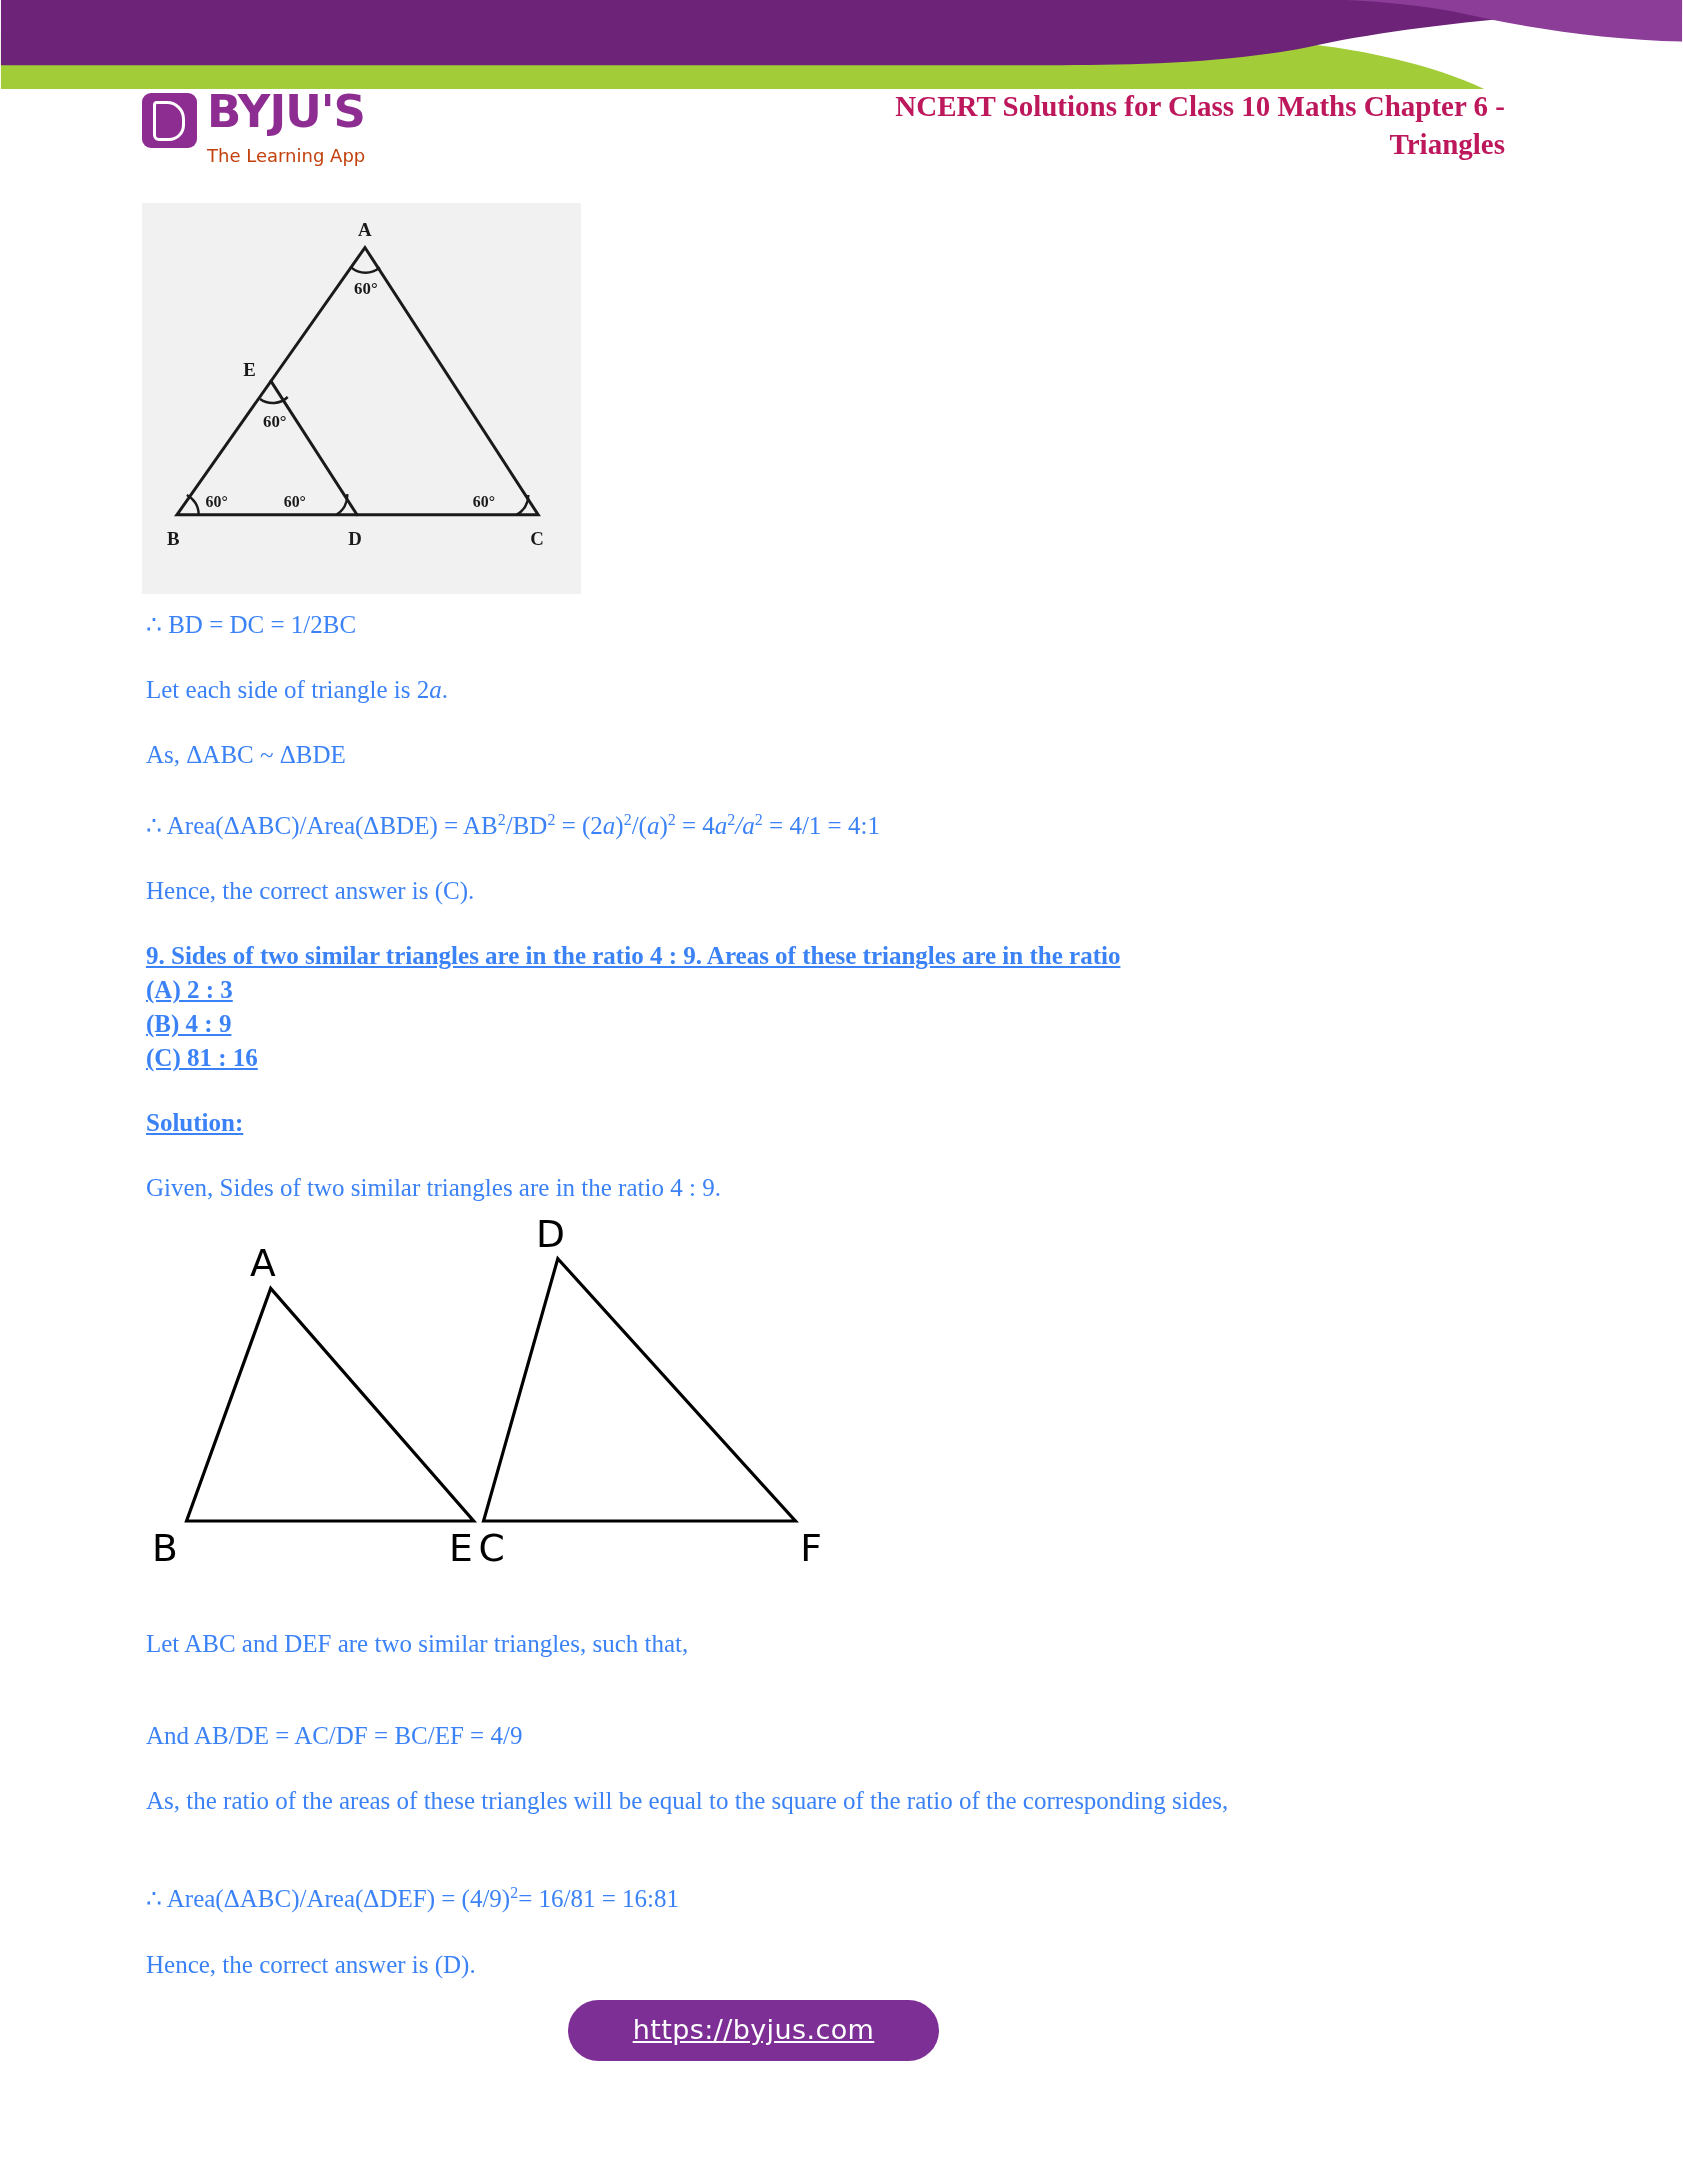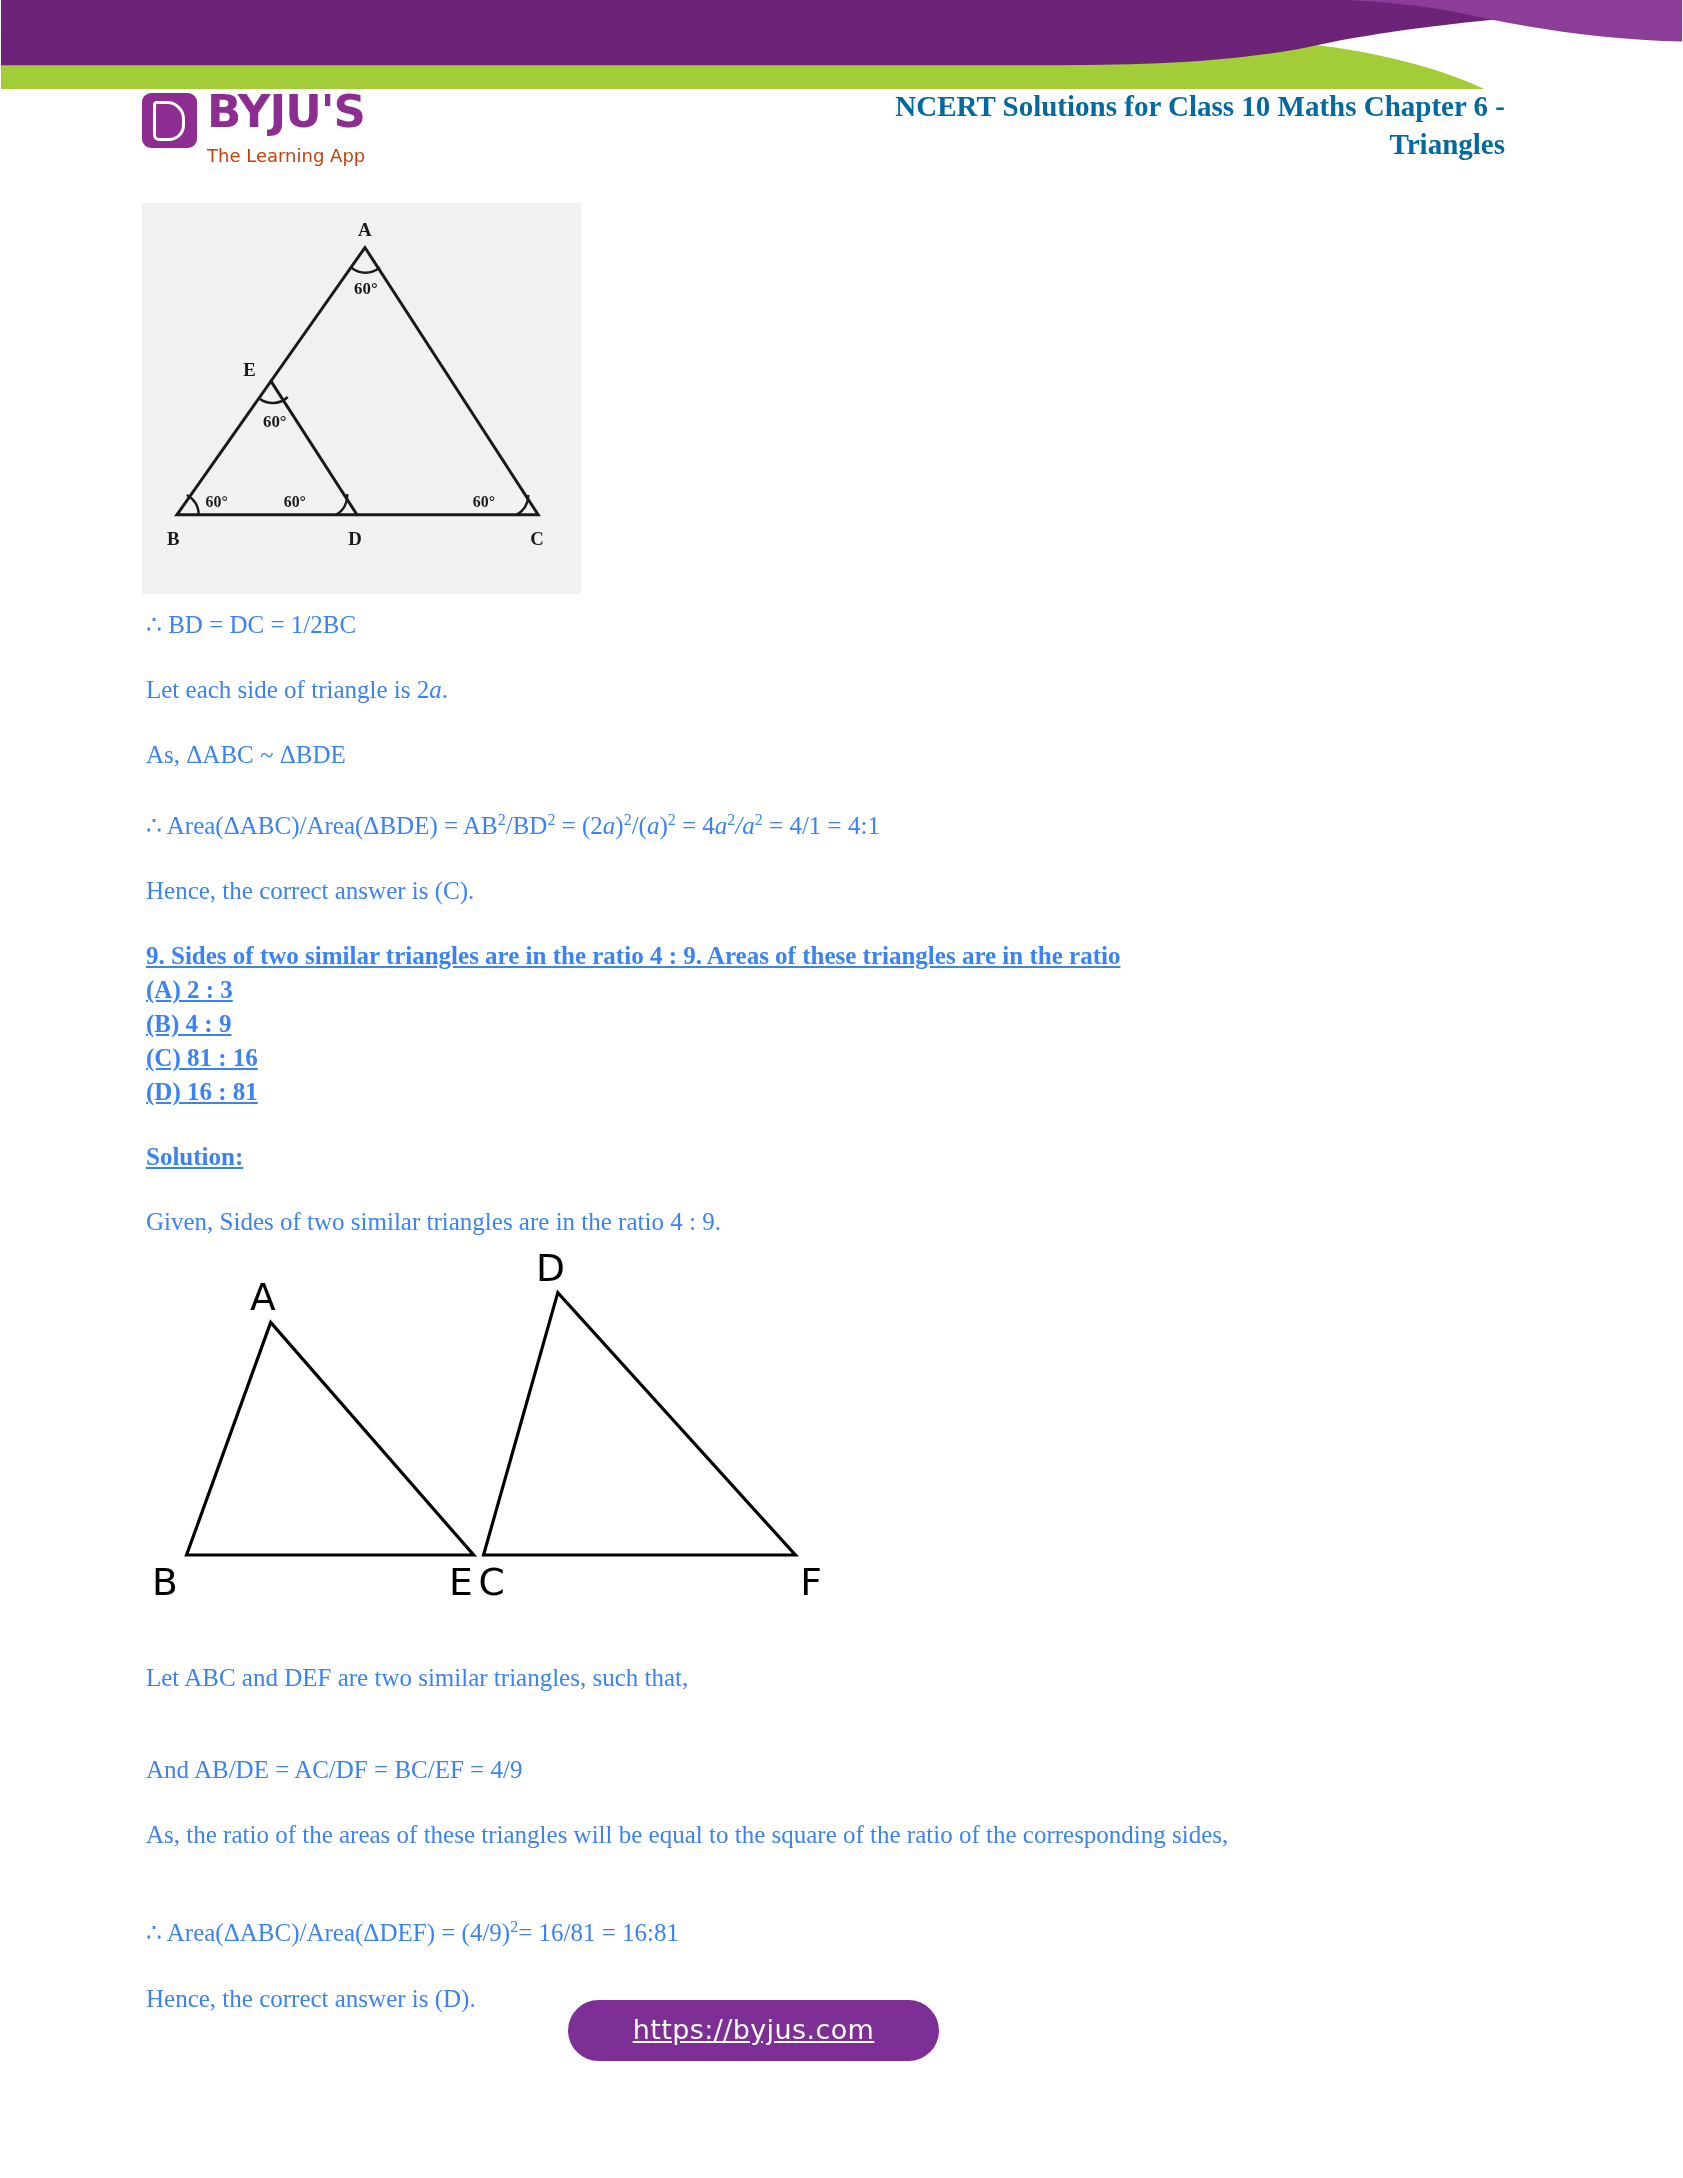--- a/index.html
+++ b/index.html
@@ -87,21 +87,21 @@
   .page-title {
     position: absolute;
     right: 142px;
     top: 0px;
     width: 891px;
     text-align: right;
     font-family: "Liberation Serif", serif;
     font-weight: bold;
     font-size: 29px;
     line-height: 38px;
-    color: #0369a1;
+    color: #be185d;
   }
 
   
   .content {
     position: absolute;
     left: 142px;
     top: 203px;
     width: 1406px;
   }
 
@@ -239,21 +239,20 @@
   </p>
   <div class="gap"></div>
 
   <p class="line">Hence, the correct answer is (C).</p>
   <div class="gap"></div>
 
   <p class="line bold">9. Sides of two similar triangles are in the ratio 4 : 9. Areas of these triangles are in the ratio</p>
   <p class="line bold">(A) 2 : 3</p>
   <p class="line bold">(B) 4 : 9</p>
   <p class="line bold">(C) 81 : 16</p>
-  <p class="line bold">(D) 16 : 81</p>
   <div class="gap"></div>
 
   <p class="line bold">Solution:</p>
   <div class="gap"></div>
 
   <p class="line">Given, Sides of two similar triangles are in the ratio 4 : 9.</p>
   <div class="gap-xs"></div>
 
   <div class="fig fig2">
     <svg width="891" height="406" viewBox="0 0 900 410" xmlns="http://www.w3.org/2000/svg">

